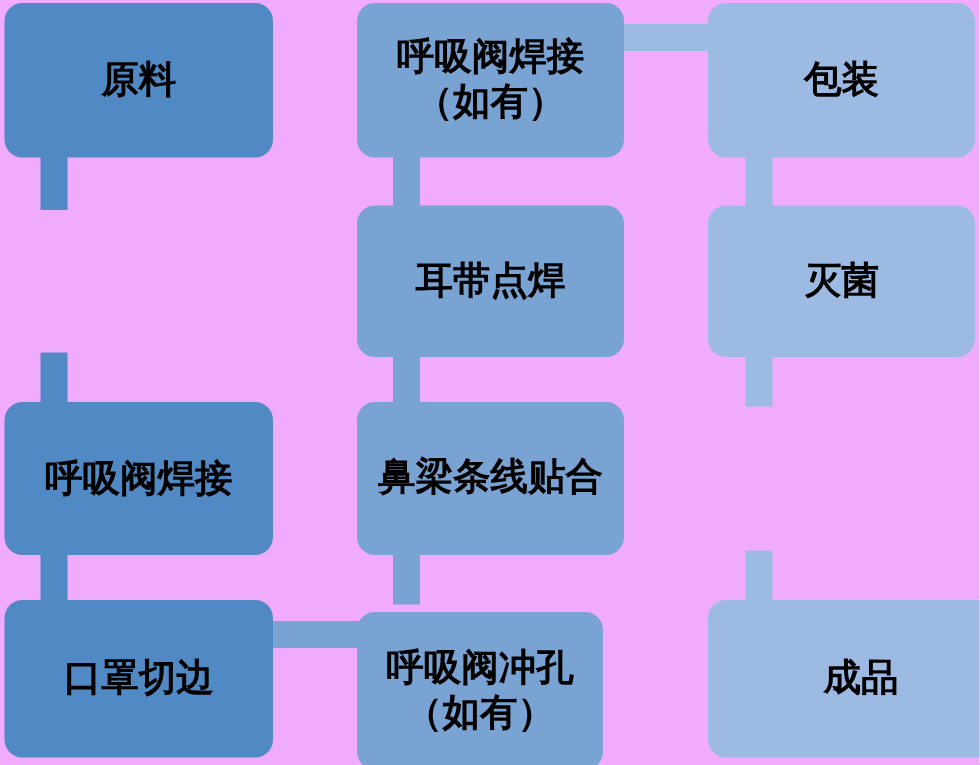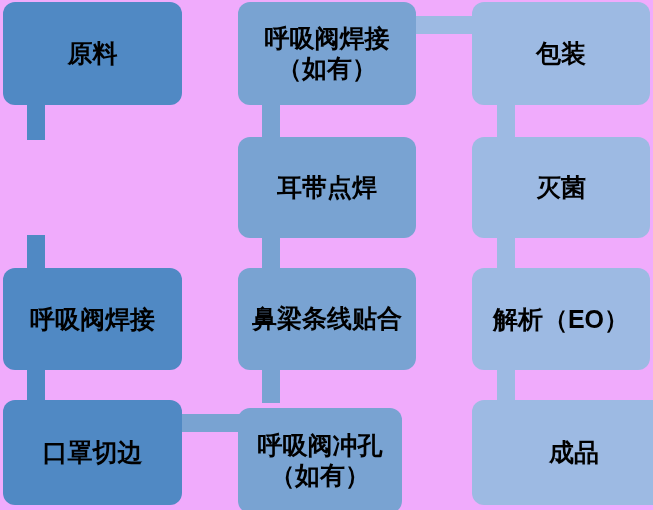--- a/index.html
+++ b/index.html
@@ -112,21 +112,18 @@
   </div>
 
   <div class="node col-3" style="left:472px; top:2px; width:178px; height:103px;">
     <span class="node-label">包装</span>
   </div>
 
   <div class="node col-3" style="left:472px; top:137px; width:178px; height:101px;">
     <span class="node-label">灭菌</span>
   </div>
 
-  <div class="node col-3" style="left:472px; top:268px; width:178px; height:102px;">
-    <span class="node-label">解析（EO）</span>
-  </div>
 
   <div class="node col-3" style="left:472px; top:400px; width:204px; height:105px;">
     <span class="node-label">成品</span>
   </div>
 
 </div>
 
 </body></html>

